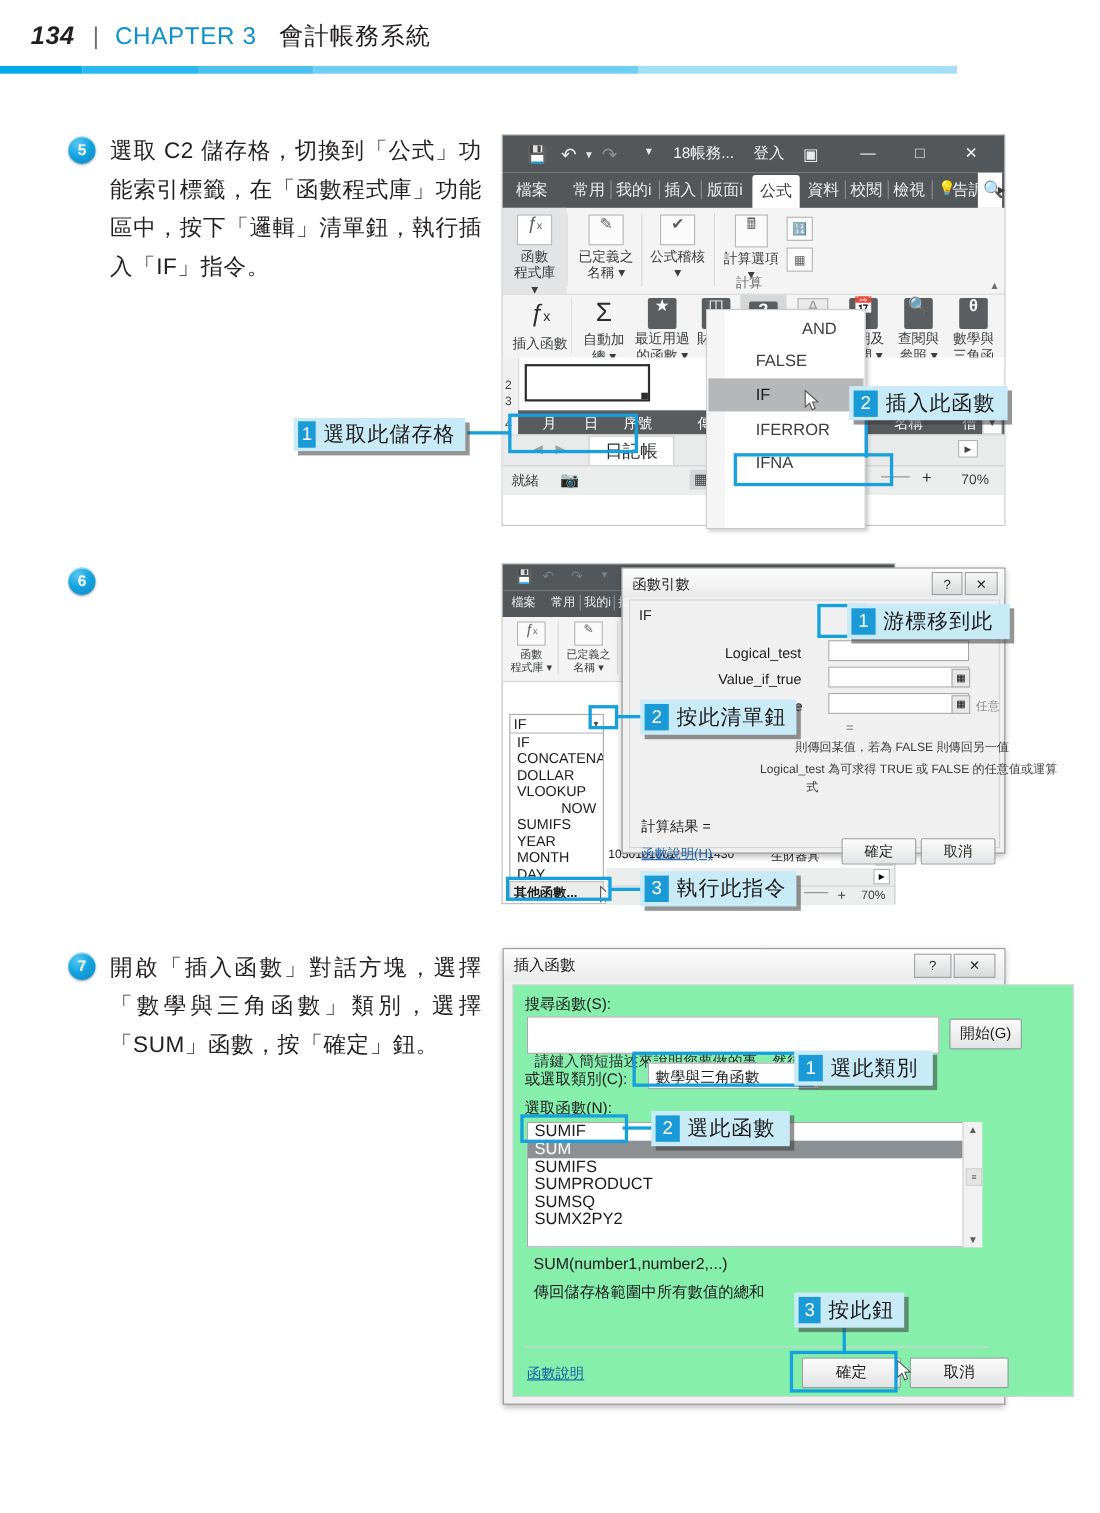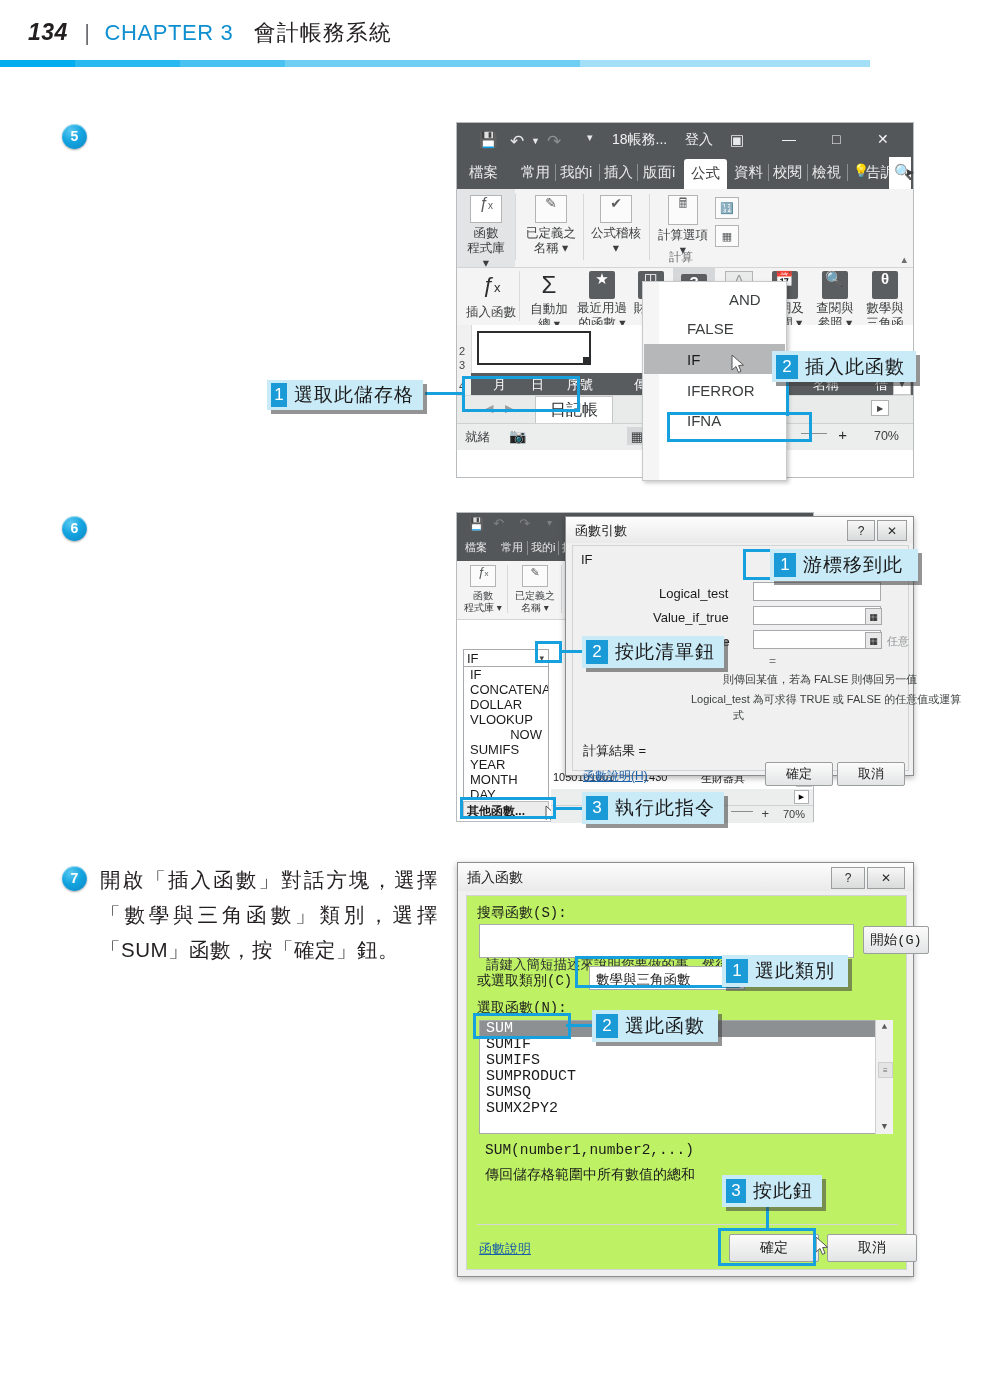--- a/index.html
+++ b/index.html
@@ -101,20 +101,21 @@
   </div>
   <div class="rule r1"></div>
   <div class="rule r2"></div>
   <div class="rule r3"></div>
   <div class="rule r4"></div>
   <div class="rule r5"></div>
 </div>
 
 <div class="step" style="left:62px;top:120px;width:380px;">
   <div class="bullet">5</div>
+  <div class="step-body">選取 C2 儲存格，切換到「公式」功能索引標籤，在「函數程式庫」功能區中，按下「邏輯」清單鈕，執行插入「IF」指令。</div>
 </div>
 
 <div class="win" style="left:456px;top:122px;width:458px;height:356px;">
 
   <div class="xl-title">
     <span class="t-ico" style="left:22px;">💾</span>
     <span class="t-ico" style="left:53px;font-size:17px;">↶</span>
     <span class="t-ico" style="left:74px;font-size:9px;top:13px;">▼</span>
     <span class="t-ico" style="left:90px;font-size:17px;color:#8e9193;">↷</span>
     <span class="t-ico" style="left:130px;font-size:11px;">▾</span>
@@ -435,37 +436,37 @@
   <div class="step-body">開啟「插入函數」對話方塊，選擇「數學與三角函數」類別，選擇「SUM」函數，按「確定」鈕。</div>
 </div>
 
 <div class="dlg" style="left:457px;top:862px;width:457px;height:415px;">
   <div class="dlg-title" style="height:28px;">
     <span class="dt" style="top:6px;font-size:14px;">插入函數</span>
     <span class="dlg-btn" style="right:48px;top:4px;width:32px;height:20px;">?</span>
     <span class="dlg-btn" style="right:8px;top:4px;width:36px;height:20px;">✕</span>
   </div>
 
-  <div style="position:absolute;left:8px;top:32px;width:441px;height:375px;background:#bef264;border:1px solid #d2d3d4;box-sizing:border-box;font-family:Liberation Mono, monospace;">
+  <div style="position:absolute;left:8px;top:32px;width:510px;height:375px;background:#86efac;border:1px solid #d2d3d4;box-sizing:border-box;">
     <div class="lbl" style="left:10px;top:8px;font-size:14px;">搜尋函數(S):</div>
     <div class="fld" style="left:12px;top:28px;width:375px;height:34px;">
       <span style="position:absolute;left:6px;top:7px;font-size:13.5px;color:#2c2e30;margin-top:24px;">請鍵入簡短描述來說明您要做的事，然後按一下 [開始]</span>
     </div>
     <div class="btn" style="left:396px;top:30px;width:64px;height:26px;font-size:13.5px;">開始(G)</div>
 
     <div class="lbl" style="left:10px;top:76px;font-size:14px;">或選取類別(C):</div>
     <div class="fld" style="left:122px;top:70px;width:156px;height:24px;">
       <span style="position:absolute;left:6px;top:4px;font-size:13.5px;color:#1b1b1b;">數學與三角函數</span>
     </div>
 
     <div class="lbl" style="left:10px;top:103px;font-size:14px;">選取函數(N):</div>
 
     <div class="listbox" style="left:12px;top:124px;width:413px;height:114px;">
+      <div class="lbrow" style="font-size:15px;line-height:16px;padding:0 6px;">SUMIF</div>
       <div class="lbrow sel" style="font-size:15px;line-height:16px;padding:0 6px;">SUM</div>
-      <div class="lbrow" style="font-size:15px;line-height:16px;padding:0 6px;">SUMIF</div>
       <div class="lbrow" style="font-size:15px;line-height:16px;padding:0 6px;">SUMIFS</div>
       <div class="lbrow" style="font-size:15px;line-height:16px;padding:0 6px;">SUMPRODUCT</div>
       <div class="lbrow" style="font-size:15px;line-height:16px;padding:0 6px;">SUMSQ</div>
       <div class="lbrow" style="font-size:15px;line-height:16px;padding:0 6px;">SUMX2PY2</div>
     </div>
     <div class="scrollbar" style="left:408px;top:124px;width:17px;height:114px;">
       <div class="sb-arrow" style="top:0;">▲</div>
       <div style="position:absolute;top:42px;left:2px;width:13px;height:14px;background:#e4e4e4;border:1px solid #cfcfcf;display:flex;align-items:center;justify-content:center;font-size:8px;color:#6a6a6a;">≡</div>
       <div class="sb-arrow" style="bottom:0;">▼</div>
     </div>

